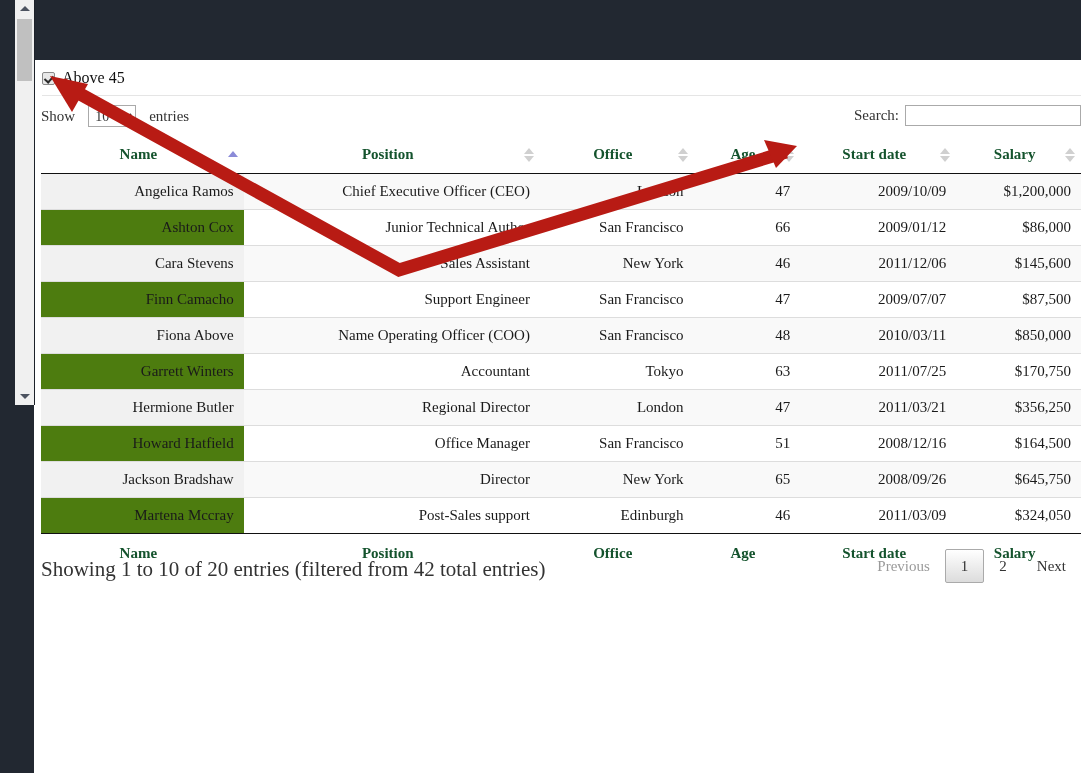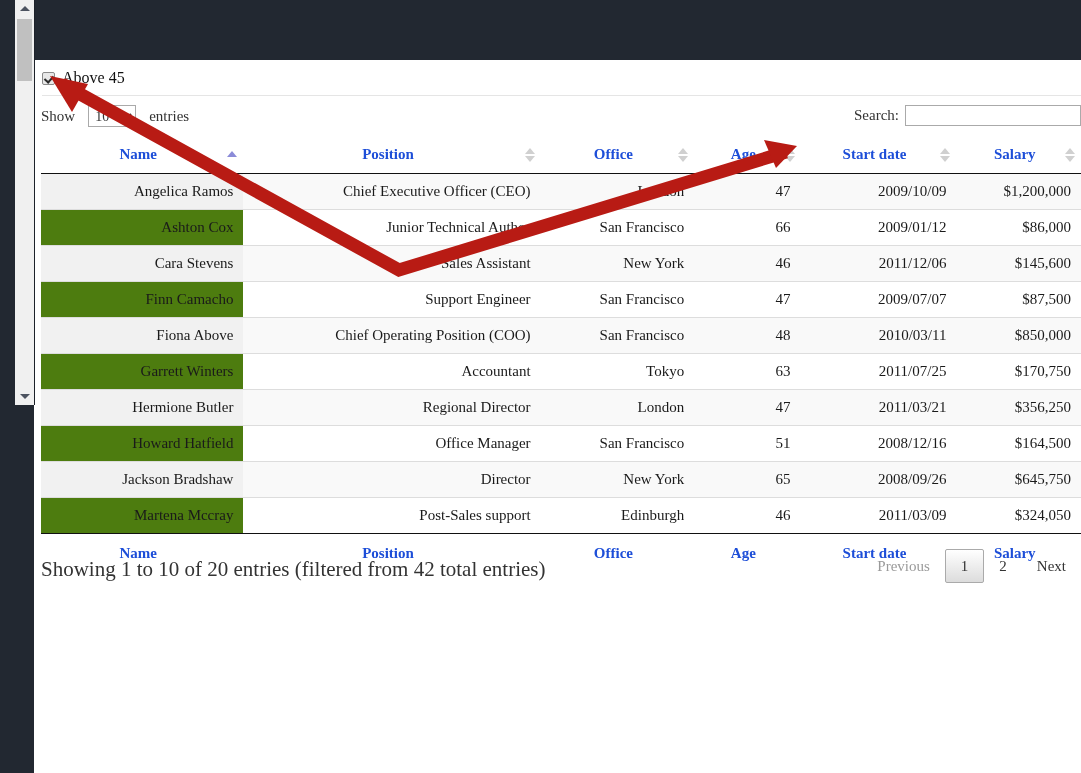--- a/index.html
+++ b/index.html
@@ -164,21 +164,21 @@
     border-collapse: collapse;
     font-size: 15px;
   }
   #example thead th, #example tfoot th {
     font-weight: bold;
     text-align: center;
     padding: 10px 18px 10px 10px;
     border-bottom: 1px solid #111111;
     position: relative;
     white-space: nowrap;
-    color: #1d4ed8;
+    color: #14532d;
     cursor: pointer;
   }
   #example tfoot th {
     border-bottom: none;
     border-top: 1px solid #111111;
     padding-top: 11px;
     padding-bottom: 10px;
   }
   #example tbody td {
     padding: 9px 10px;
@@ -371,21 +371,21 @@
         <tr class="even">
           <td class="col-name sorting_1">Finn Camacho</td>
           <td class="col-position">Support Engineer</td>
           <td class="col-office">San Francisco</td>
           <td class="col-age">47</td>
           <td class="col-start">2009/07/07</td>
           <td class="col-salary">$87,500</td>
         </tr>
         <tr class="odd">
           <td class="col-name sorting_1">Fiona Above</td>
-          <td class="col-position">Chief Operating Position (COO)</td>
+          <td class="col-position">Name Operating Officer (COO)</td>
           <td class="col-office">San Francisco</td>
           <td class="col-age">48</td>
           <td class="col-start">2010/03/11</td>
           <td class="col-salary">$850,000</td>
         </tr>
         <tr class="even">
           <td class="col-name sorting_1">Garrett Winters</td>
           <td class="col-position">Accountant</td>
           <td class="col-office">Tokyo</td>
           <td class="col-age">63</td>

